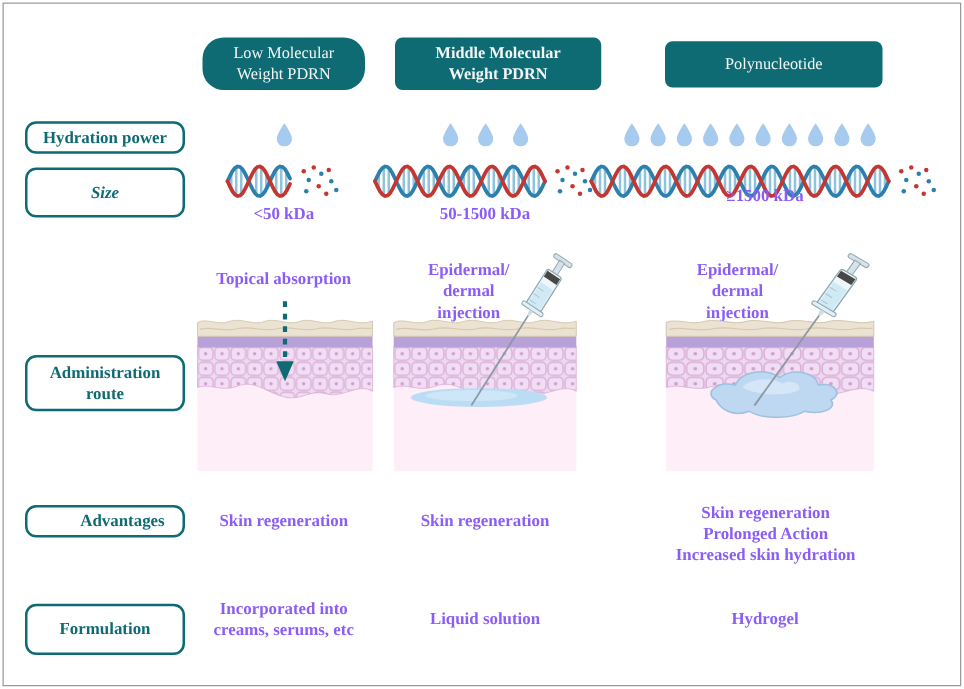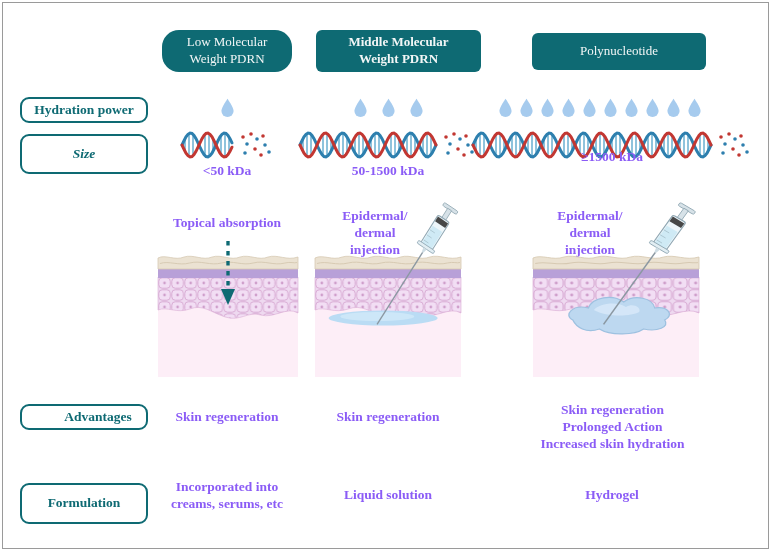--- a/index.html
+++ b/index.html
@@ -20,20 +20,22 @@
   <div class="frame"></div>
 
   <div class="header-box" style="left:162px;top:30px;width:130px;height:42px;border-radius:17px;">Low Molecular
 Weight PDRN</div>
   <div class="header-box" style="left:316px;top:30px;width:165px;height:42px;font-weight:bold;">Middle Molecular
 Weight PDRN</div>
   <div class="header-box" style="left:532px;top:33px;width:174px;height:37px;">Polynucleotide</div>
 
   <div class="row-label" style="left:20px;top:97px;width:128px;height:26px;">Hydration power</div>
   <div class="row-label" style="left:20px;top:134px;width:128px;height:40px;font-style:italic;">Size</div>
+  <div class="row-label" style="left:20px;top:284px;width:128px;height:45px;">Administration
+route</div>
   <div class="row-label" style="left:20px;top:404px;width:128px;height:26px;padding-left:28px;">Advantages</div>
   <div class="row-label" style="left:20px;top:483px;width:128px;height:41px;">Formulation</div>
 
   <div class="drops-row" style="left:157px;top:96px;width:140px;height:23px;gap:8px;">
       <svg width="15" height="22" viewBox="0 0 16 22">
         <path d="M8 1 C8 1 1.5 10 1.5 14.2 A6.5 6.5 0 0 0 14.5 14.2 C14.5 10 8 1 8 1 Z" fill="#a6cbee"></path>
       </svg>
     </div>
   <div class="drops-row" style="left:316px;top:96px;width:144px;height:23px;gap:13px;">
       <svg width="15" height="22" viewBox="0 0 16 22">

